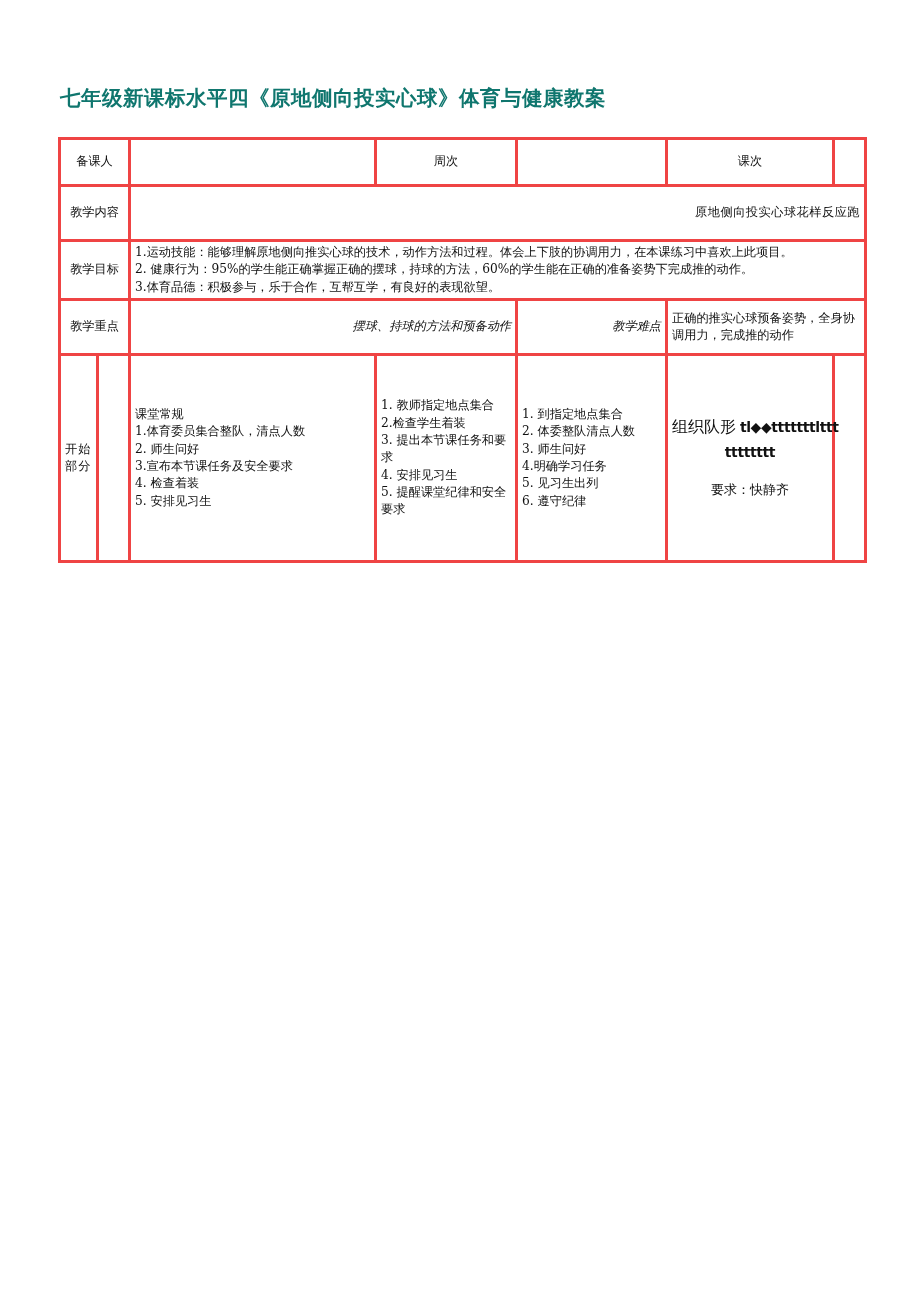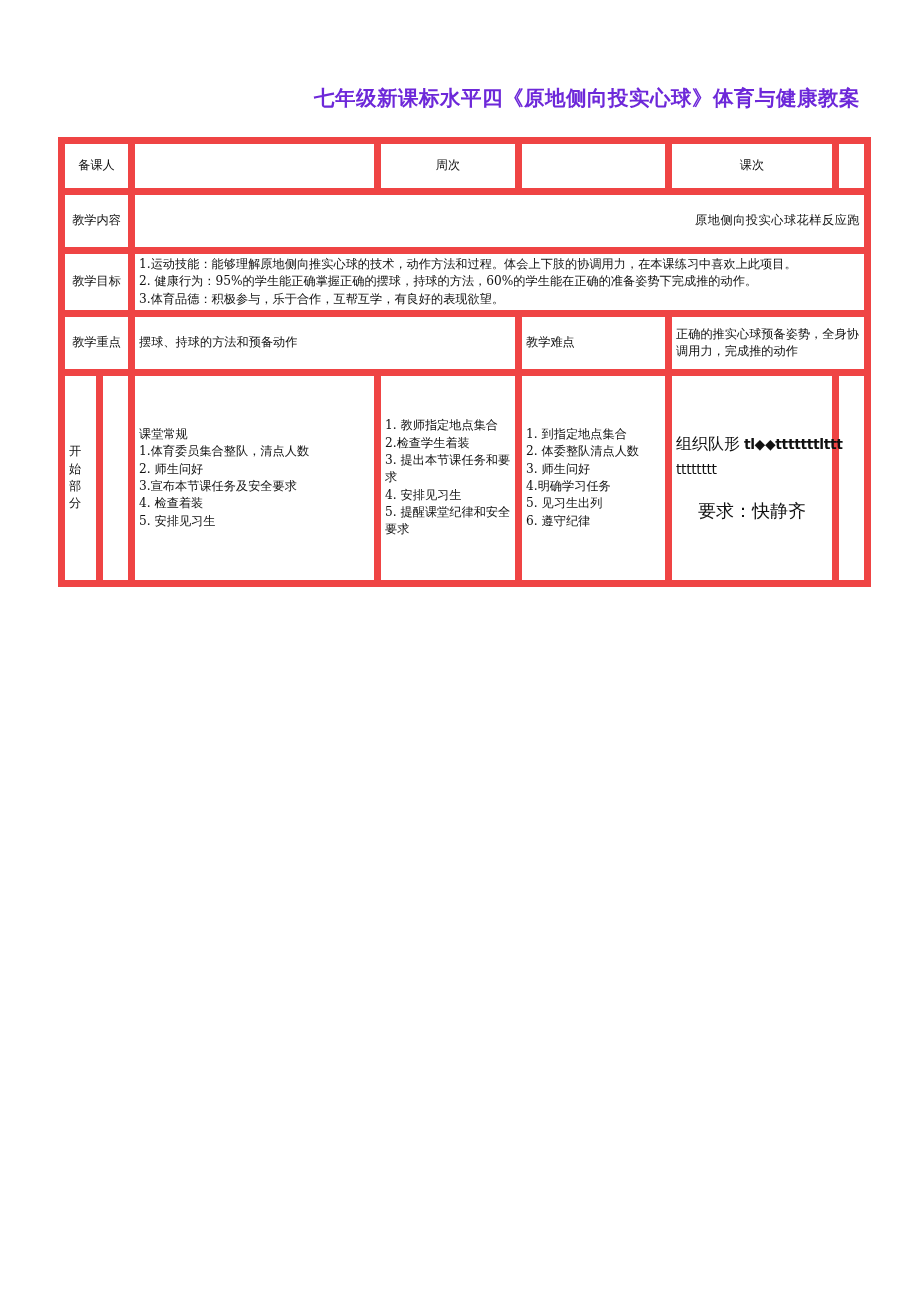--- a/index.html
+++ b/index.html
@@ -21,47 +21,47 @@
     top: 0;
     width: 920px;
     height: 1301px;
     background: #fff;
   }
   .doc-title {
     position: absolute;
     left: 60px;
     top: 84px;
     width: 800px;
-    text-align: right;
+    text-align: left;
     font-family: "DejaVu Serif", "Liberation Serif", serif;
     font-size: 20.5px;
     font-weight: 700;
     letter-spacing: 0.5px;
     white-space: nowrap;
-    color: #6d28d9;
+    color: #0f766e;
   }
   table.lesson {
     position: absolute;
     left: 58px;
     top: 137px;
     width: 806px;
     border-collapse: collapse;
     table-layout: fixed;
     font-family: "DejaVu Serif", "Liberation Serif", serif;
     background: #fff;
   }
   table.lesson td {
-    border: 7px solid #ef4444;
+    border: 3px solid #ef4444;
     padding: 2px 4px;
     vertical-align: middle;
     font-size: 12.2px;
     line-height: 1.42;
     color: #111;
   }
-  .c-center { text-align: left; }
+  .c-center { text-align: right; font-style: italic; }
   .v-top    { vertical-align: top; }
 
   .h-row td { height: 40px; }
 
   .label-cell {
     text-align: center;
     font-size: 12.2px;
     line-height: 1.5;
   }
   .content-big {
@@ -116,30 +116,30 @@
     font-size: 16px;
   }
   .formation-syms {
     font-family: "DejaVu Sans", sans-serif;
     font-weight: 700;
     font-size: 14px;
     letter-spacing: -0.4px;
   }
   .formation-row2 {
     margin-top: 4px;
-    text-align: left;
+    text-align: center;
     font-family: "DejaVu Sans", sans-serif;
-    font-weight: 400;
+    font-weight: 700;
     font-size: 14px;
     letter-spacing: -0.4px;
   }
   .org-req {
     margin-top: 18px;
     text-align: center;
-    font-size: 18px;
+    font-size: 13px;
   }
   .empty-cell { }
 </style>
 </head>
 <body>
 
 <div class="page">
 
   <div class="doc-title">七年级新课标水平四《原地侧向投实心球》体育与健康教案</div>
 

